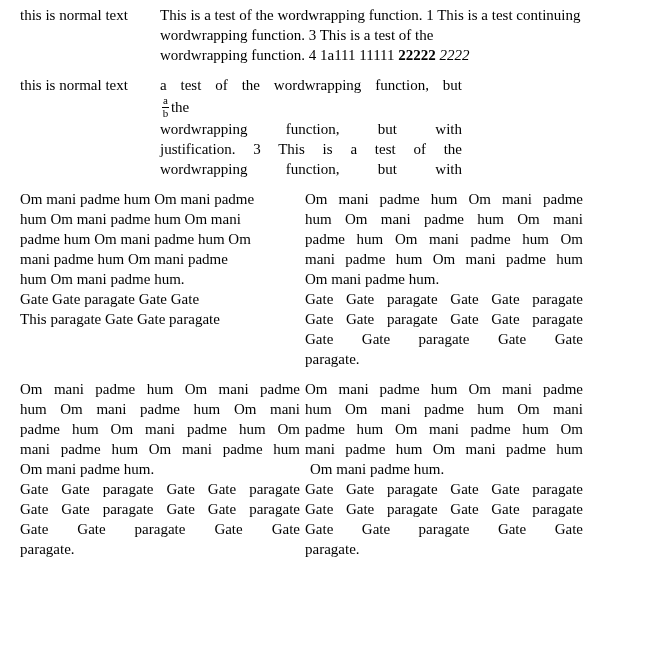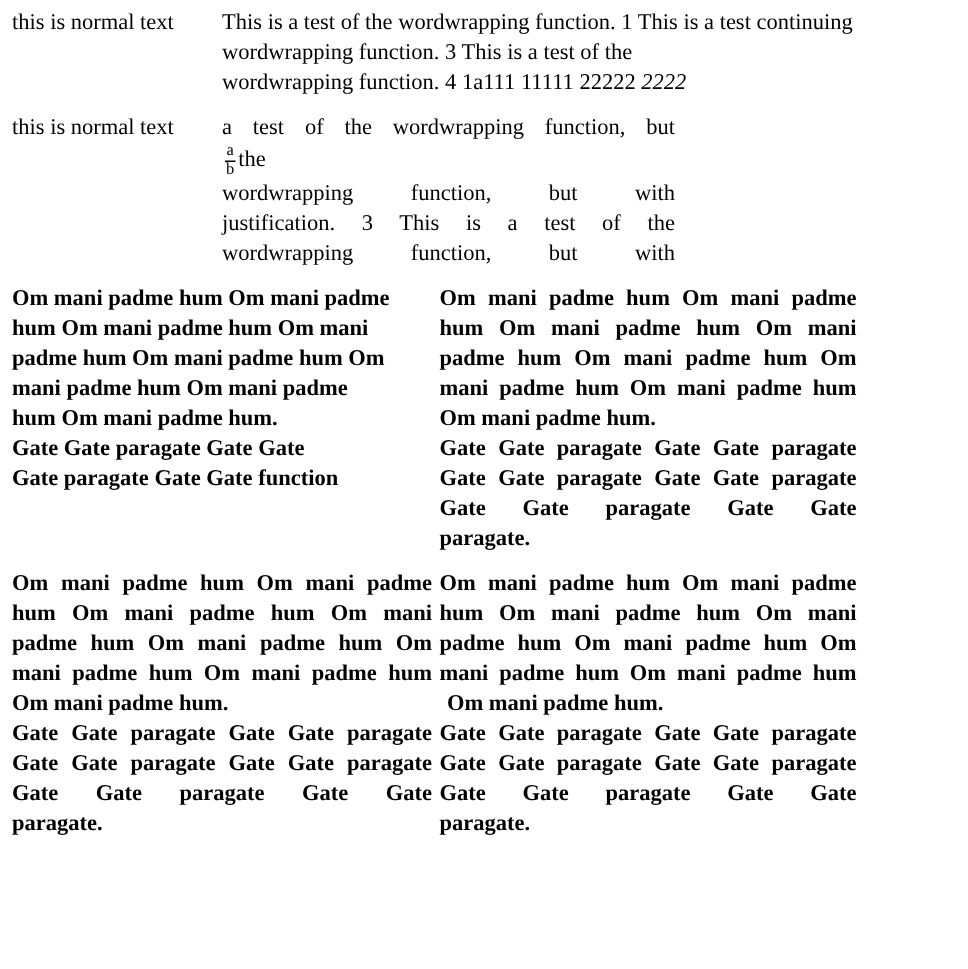--- a/index.html
+++ b/index.html
@@ -2,34 +2,34 @@
 <html><head>
 <meta charset="utf-8">
 <style>
   html,body{margin:0;padding:0;}
   body{
     width:645px;height:646px;overflow:hidden;
     background:#ffffff;color:#000000;
     font-family:"Liberation Serif", serif;
     font-size:15px;line-height:20px;
   }
-  .page{padding:5px 0 0 8px;}
+  .page{padding:5px 0 0 20px;}
   .block{margin-bottom:10px;}
   .row{display:flex;align-items:flex-start;}
   .label{width:140px;flex:none;white-space:nowrap;}
   .wrapcol{flex:none;}
   .wrapcol.w2{width:302px;}
   .line{white-space:nowrap;}
   .line.j{white-space:normal;text-align:justify;text-align-last:justify;text-justify:inter-word;}
   .cols{display:flex;}
-  .col{flex:none;font-weight:bold;}
+  .col{flex:none;}
   .col.c-left{width:280px;margin-right:5px;}
   .col.c-right{width:278px;}
   .indent{padding-left:5px;}
-  b{font-weight:normal;}
+  b{font-weight:bold;}
   i{}
   .continuing{margin-left:5px;white-space:nowrap;}
   .frac{display:inline-block;vertical-align:-0.45em;text-align:center;
         font-size:11px;line-height:1.05;margin:0 2px;}
   .frac .num{display:block;border-bottom:1px solid #000;padding:0 1px;}
   .frac .den{display:block;}
 </style>
 </head>
 <body>
 
@@ -60,21 +60,21 @@
   </section>
 
   <section class="block cols">
     <div class="col c-left">
       <div class="line">Om mani padme hum Om mani padme</div>
       <div class="line">hum Om mani padme hum Om mani</div>
       <div class="line">padme hum Om mani padme hum Om</div>
       <div class="line">mani padme hum Om mani padme</div>
       <div class="line">hum Om mani padme hum.</div>
       <div class="line">Gate Gate paragate Gate Gate</div>
-      <div class="line">Gate paragate Gate Gate function</div>
+      <div class="line">This paragate Gate Gate paragate</div>
     </div>
     <div class="col c-right">
       <div class="line j">Om mani padme hum Om mani padme</div>
       <div class="line j">hum Om mani padme hum Om mani</div>
       <div class="line j">padme hum Om mani padme hum Om</div>
       <div class="line j">mani padme hum Om mani padme hum</div>
       <div class="line">Om mani padme hum.</div>
       <div class="line j">Gate Gate paragate Gate Gate paragate</div>
       <div class="line j">Gate Gate paragate Gate Gate paragate</div>
       <div class="line j">Gate Gate paragate Gate Gate</div>

